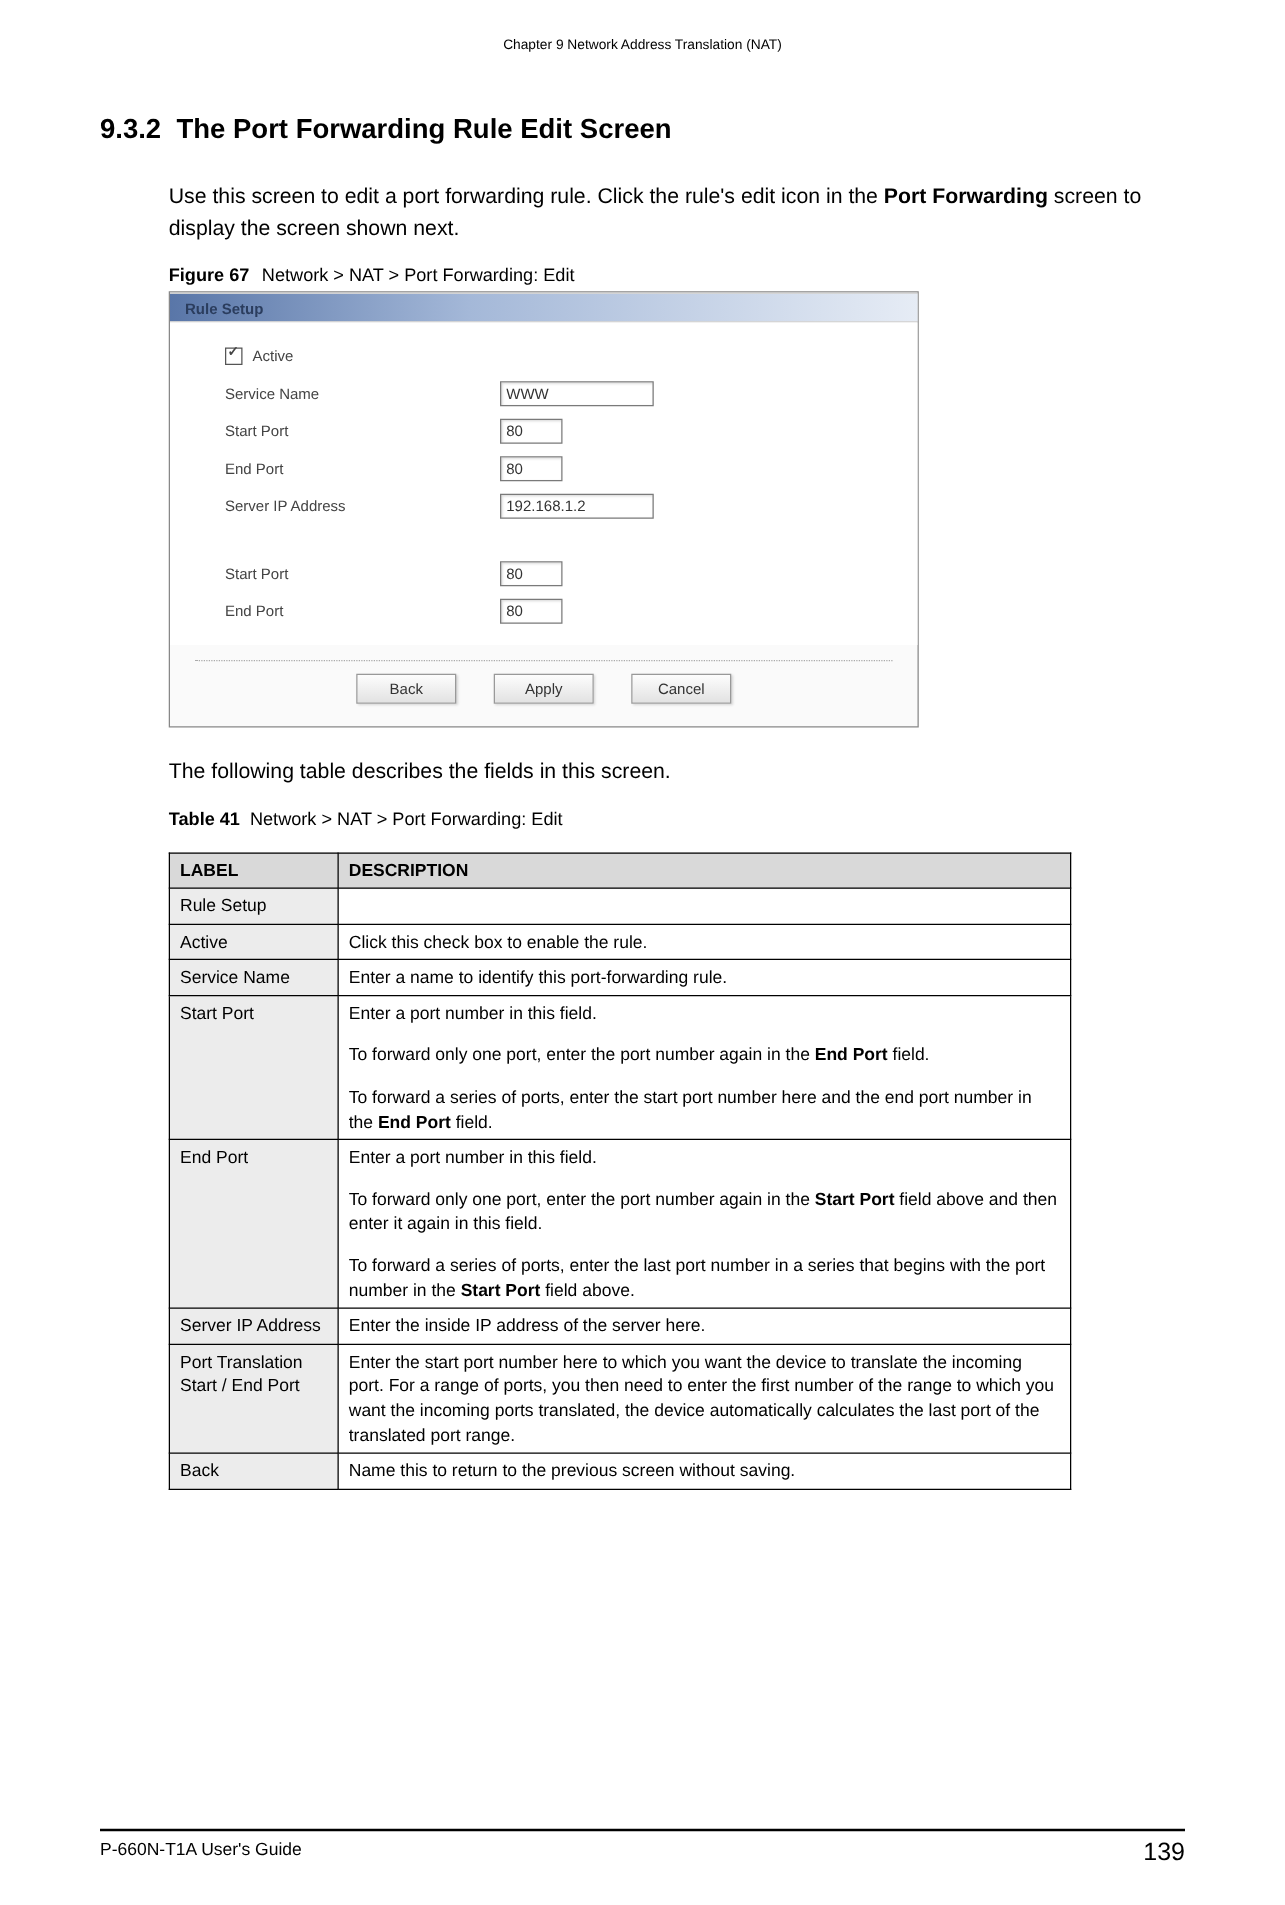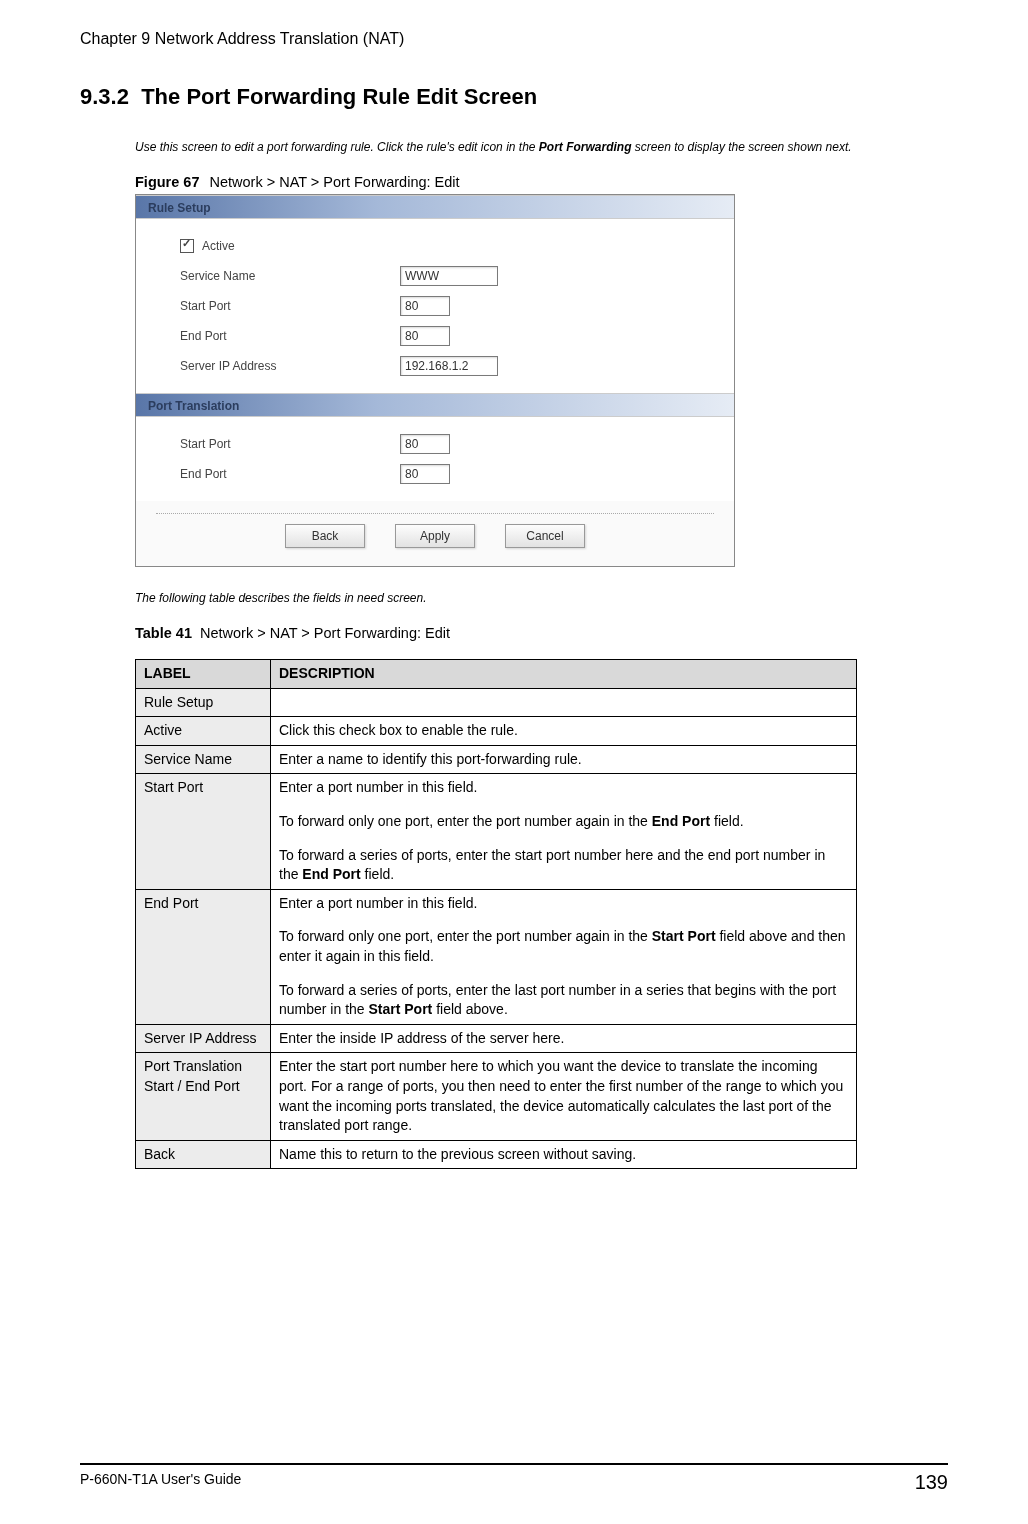--- a/index.html
+++ b/index.html
@@ -9,35 +9,34 @@
       font-size: 14px;
       color: #000;
       width: 1028px;
       height: 1524px;
       position: relative;
     }
     .page {
       padding: 30px 80px 0 80px;
     }
     .header-right {
-      text-align: left;
-      font-size: 16px;
-      margin-bottom: 36px;
+      text-align: center;
+      font-size: 11px;
+      margin-bottom: 48px;
     }
     .section-heading {
       font-weight: bold;
       font-size: 22px;
       margin-bottom: 28px;
     }
     .body-text {
       margin-left: 55px;
       margin-bottom: 18px;
-      font-size: 12px;
+      font-size: 17px;
       line-height: 1.5;
-      font-style: italic;
     }
     .body-text .bold { font-weight: bold; }
     .figure-caption {
       margin-left: 55px;
       font-size: 14.5px;
       margin-bottom: 4px;
     }
     .figure-caption .fig-label { font-weight: bold; margin-right: 10px; }
     .screenshot {
       margin-left: 55px;
@@ -68,21 +67,21 @@
       font-size: 12px;
       color: #444;
     }
     .form-row .label { width: 220px; }
     .form-input {
       border: 1px solid #7a7a7a;
       background: #fff;
       height: 20px;
       padding: 1px 4px;
       font-size: 12px;
-      width: 98px;
+      width: 123px;
       color: #333;
       box-shadow: inset 1px 1px 2px rgba(0,0,0,0.15);
     }
     .checkbox {
       width: 14px; height: 14px;
       border: 1px solid #555;
       background: #fff;
       display: inline-flex;
       align-items: center;
       justify-content: center;
@@ -193,40 +192,39 @@
       </div>
       <div class="form-row">
         <span class="label">End Port</span>
         <input class="form-input" style="width: 50px;" value="80">
       </div>
       <div class="form-row">
         <span class="label">Server IP Address</span>
         <input class="form-input" value="192.168.1.2" style="">
       </div>
     </div>
-    <div class="grad-bar">Port Translation</div>
     <div class="panel-body">
       <div class="form-row">
         <span class="label">Start Port</span>
         <input class="form-input" style="width: 50px;" value="80">
       </div>
       <div class="form-row">
         <span class="label">End Port</span>
         <input class="form-input" style="width: 50px;" value="80">
       </div>
     </div>
     <div class="divider-dots"></div>
     <div class="button-row">
       <button class="ui-button">Back</button>
       <button class="ui-button">Apply</button>
       <button class="ui-button">Cancel</button>
     </div>
   </div>
 
-  <p class="body-text">The following table describes the fields in need screen.</p>
+  <p class="body-text">The following table describes the fields in this screen.</p>
 
   <p class="table-caption">
     <span class="tbl-label">Table 41</span><span>Network &gt; NAT &gt; Port Forwarding: Edit</span>
   </p>
 
   <table class="desc-table">
     <tbody>
         <tr>
       <th>LABEL</th>
       <th>DESCRIPTION</th>

